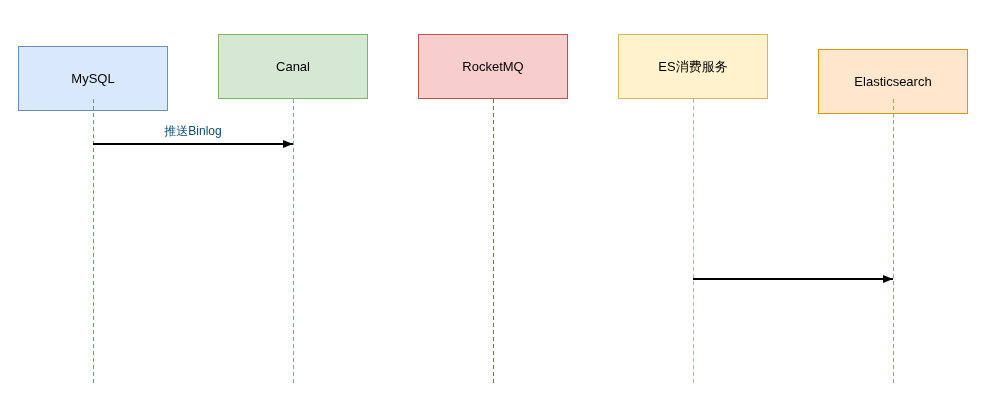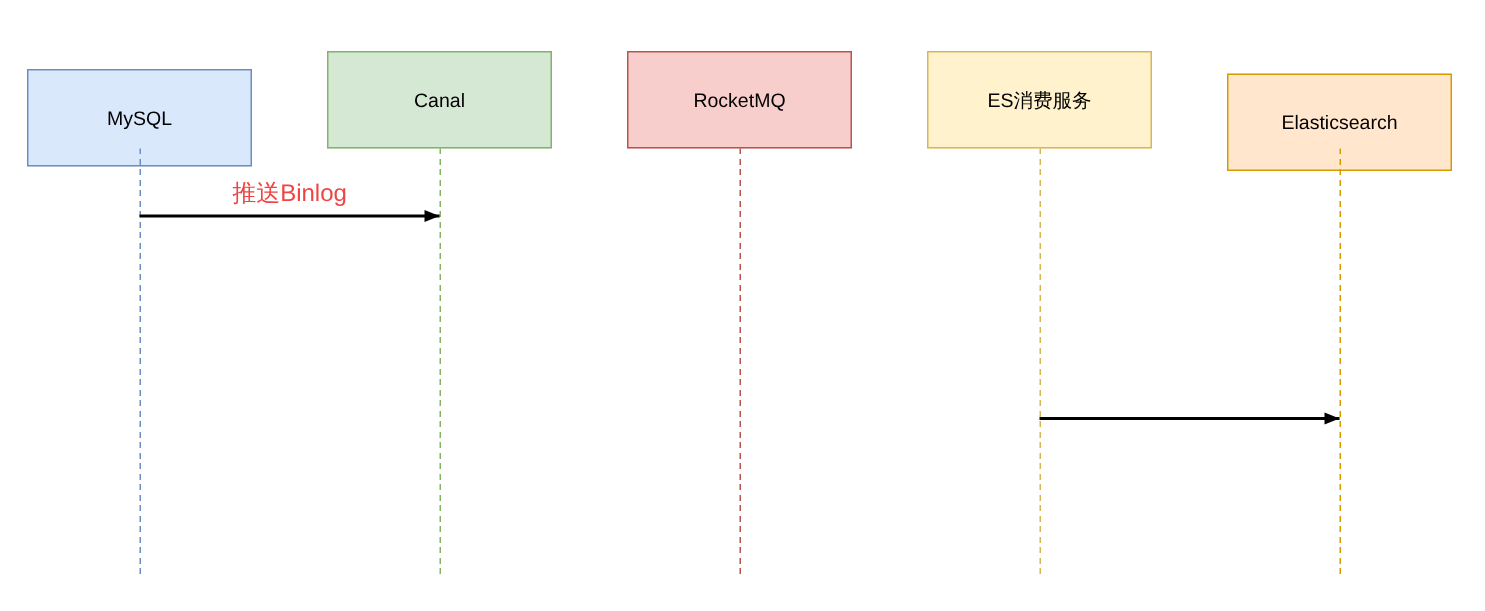--- a/index.html
+++ b/index.html
@@ -53,22 +53,22 @@
     border-left: 10px solid #000000;
     border-top: 4px solid transparent;
     border-bottom: 4px solid transparent;
   }
   .msg-label {
     position: absolute;
     left: 0;
     right: 0;
     bottom: 4.5px;
     text-align: center;
-    font-size: 16px;
-    color: #ef4444;
+    font-size: 12px;
+    color: #0c4a6e;
     white-space: nowrap;
   }
 </style>
 </head>
 <body>
 
 <div class="canvas">
 
   <div class="actor" style="left: 18px; top: 34px; width: 150px; height: 65px; background: rgb(218, 232, 252); border-color: rgb(108, 142, 191); margin-top: 12px;">
     <span class="actor-label">MySQL</span>

